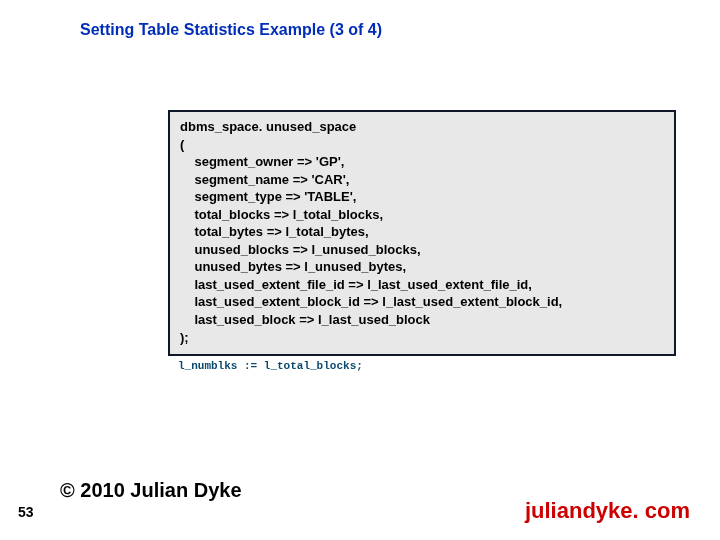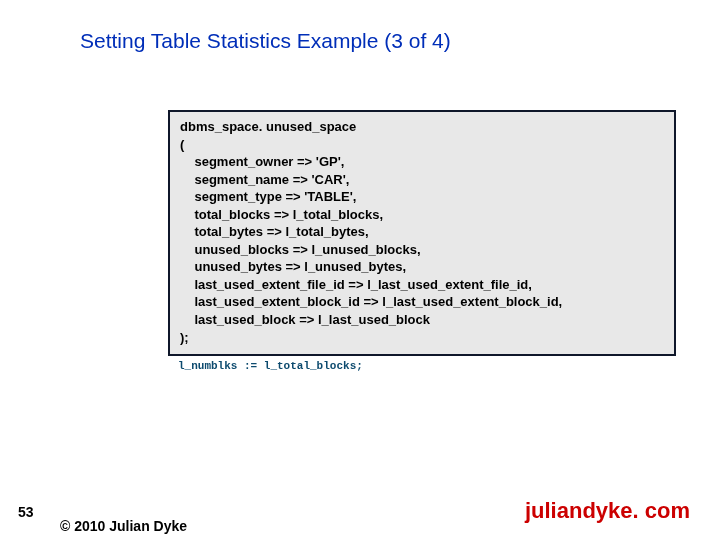--- a/index.html
+++ b/index.html
@@ -6,25 +6,25 @@
   body {
     width: 720px;
     height: 540px;
     background: #ffffff;
     font-family: Arial, Helvetica, sans-serif;
     position: relative;
     overflow: hidden;
   }
   .title {
     position: absolute;
-    top: 28px;
+    top: 20px;
     left: 80px;
     color: #002eb8;
-    font-weight: normal;
-    font-size: 21px;
+    font-weight: bold;
+    font-size: 16px;
     line-height: 1.25;
   }
   .code-block {
     position: absolute;
     top: 110px;
     left: 168px;
     width: 508px;
     background: #e8e8e8;
     border: 2px solid #0f172a;
     padding: 6px 10px 8px 10px;
@@ -47,23 +47,23 @@
   .page-number {
     position: absolute;
     bottom: 20px;
     left: 18px;
     font-size: 14px;
     font-weight: bold;
     color: #000000;
   }
   .copyright {
     position: absolute;
-    bottom: 6px;
+    bottom: 38px;
     left: 60px;
-    font-size: 14px;
+    font-size: 20px;
     font-weight: bold;
     color: #000;
   }
   .site {
     position: absolute;
     bottom: 16px;
     right: 30px;
     font-size: 22px;
     font-weight: bold;
     color: #cc0000;

